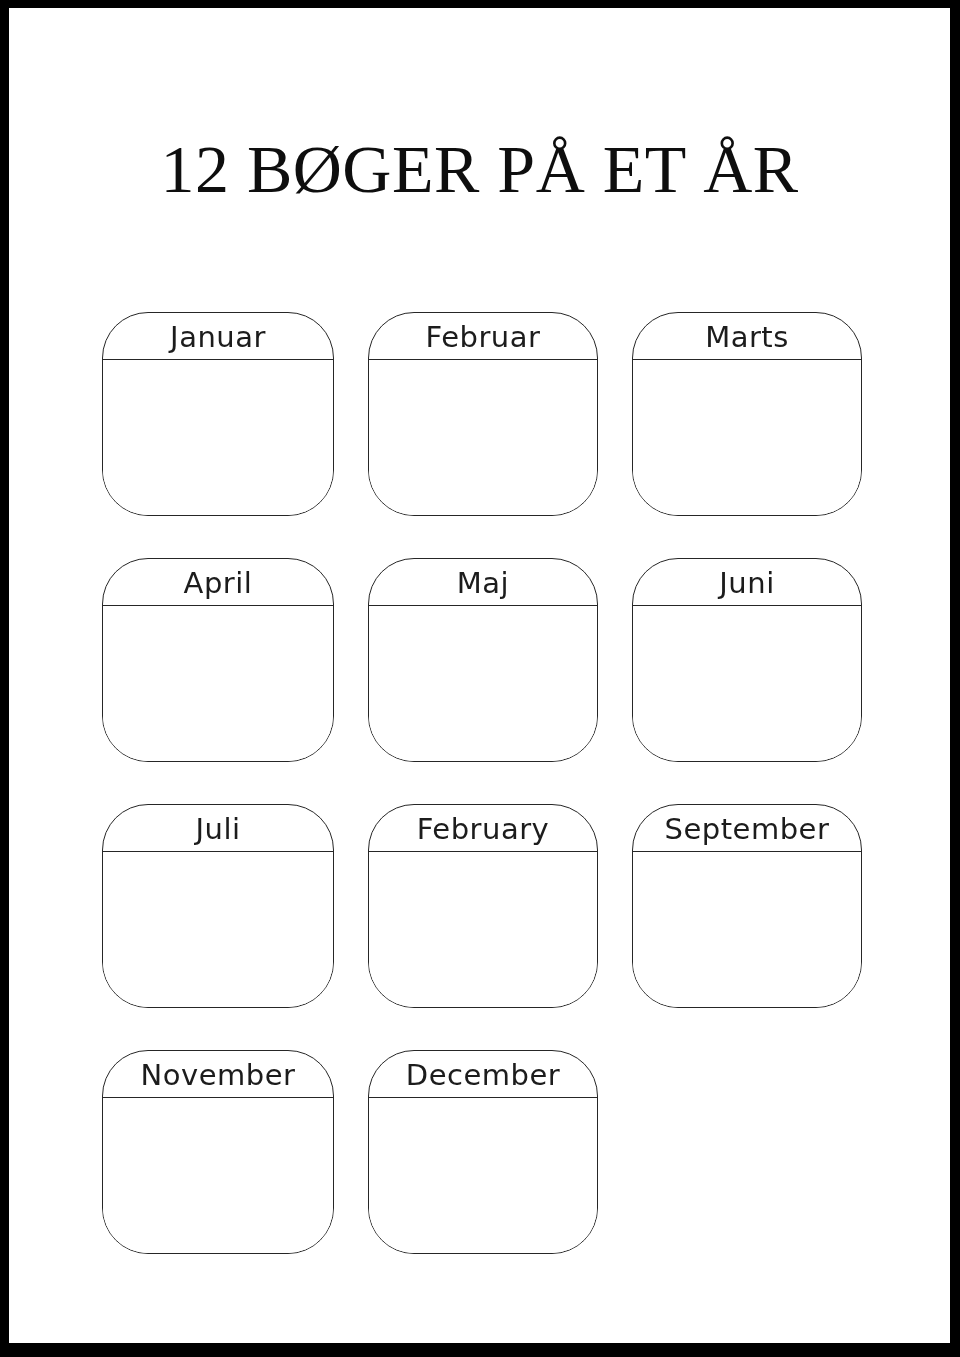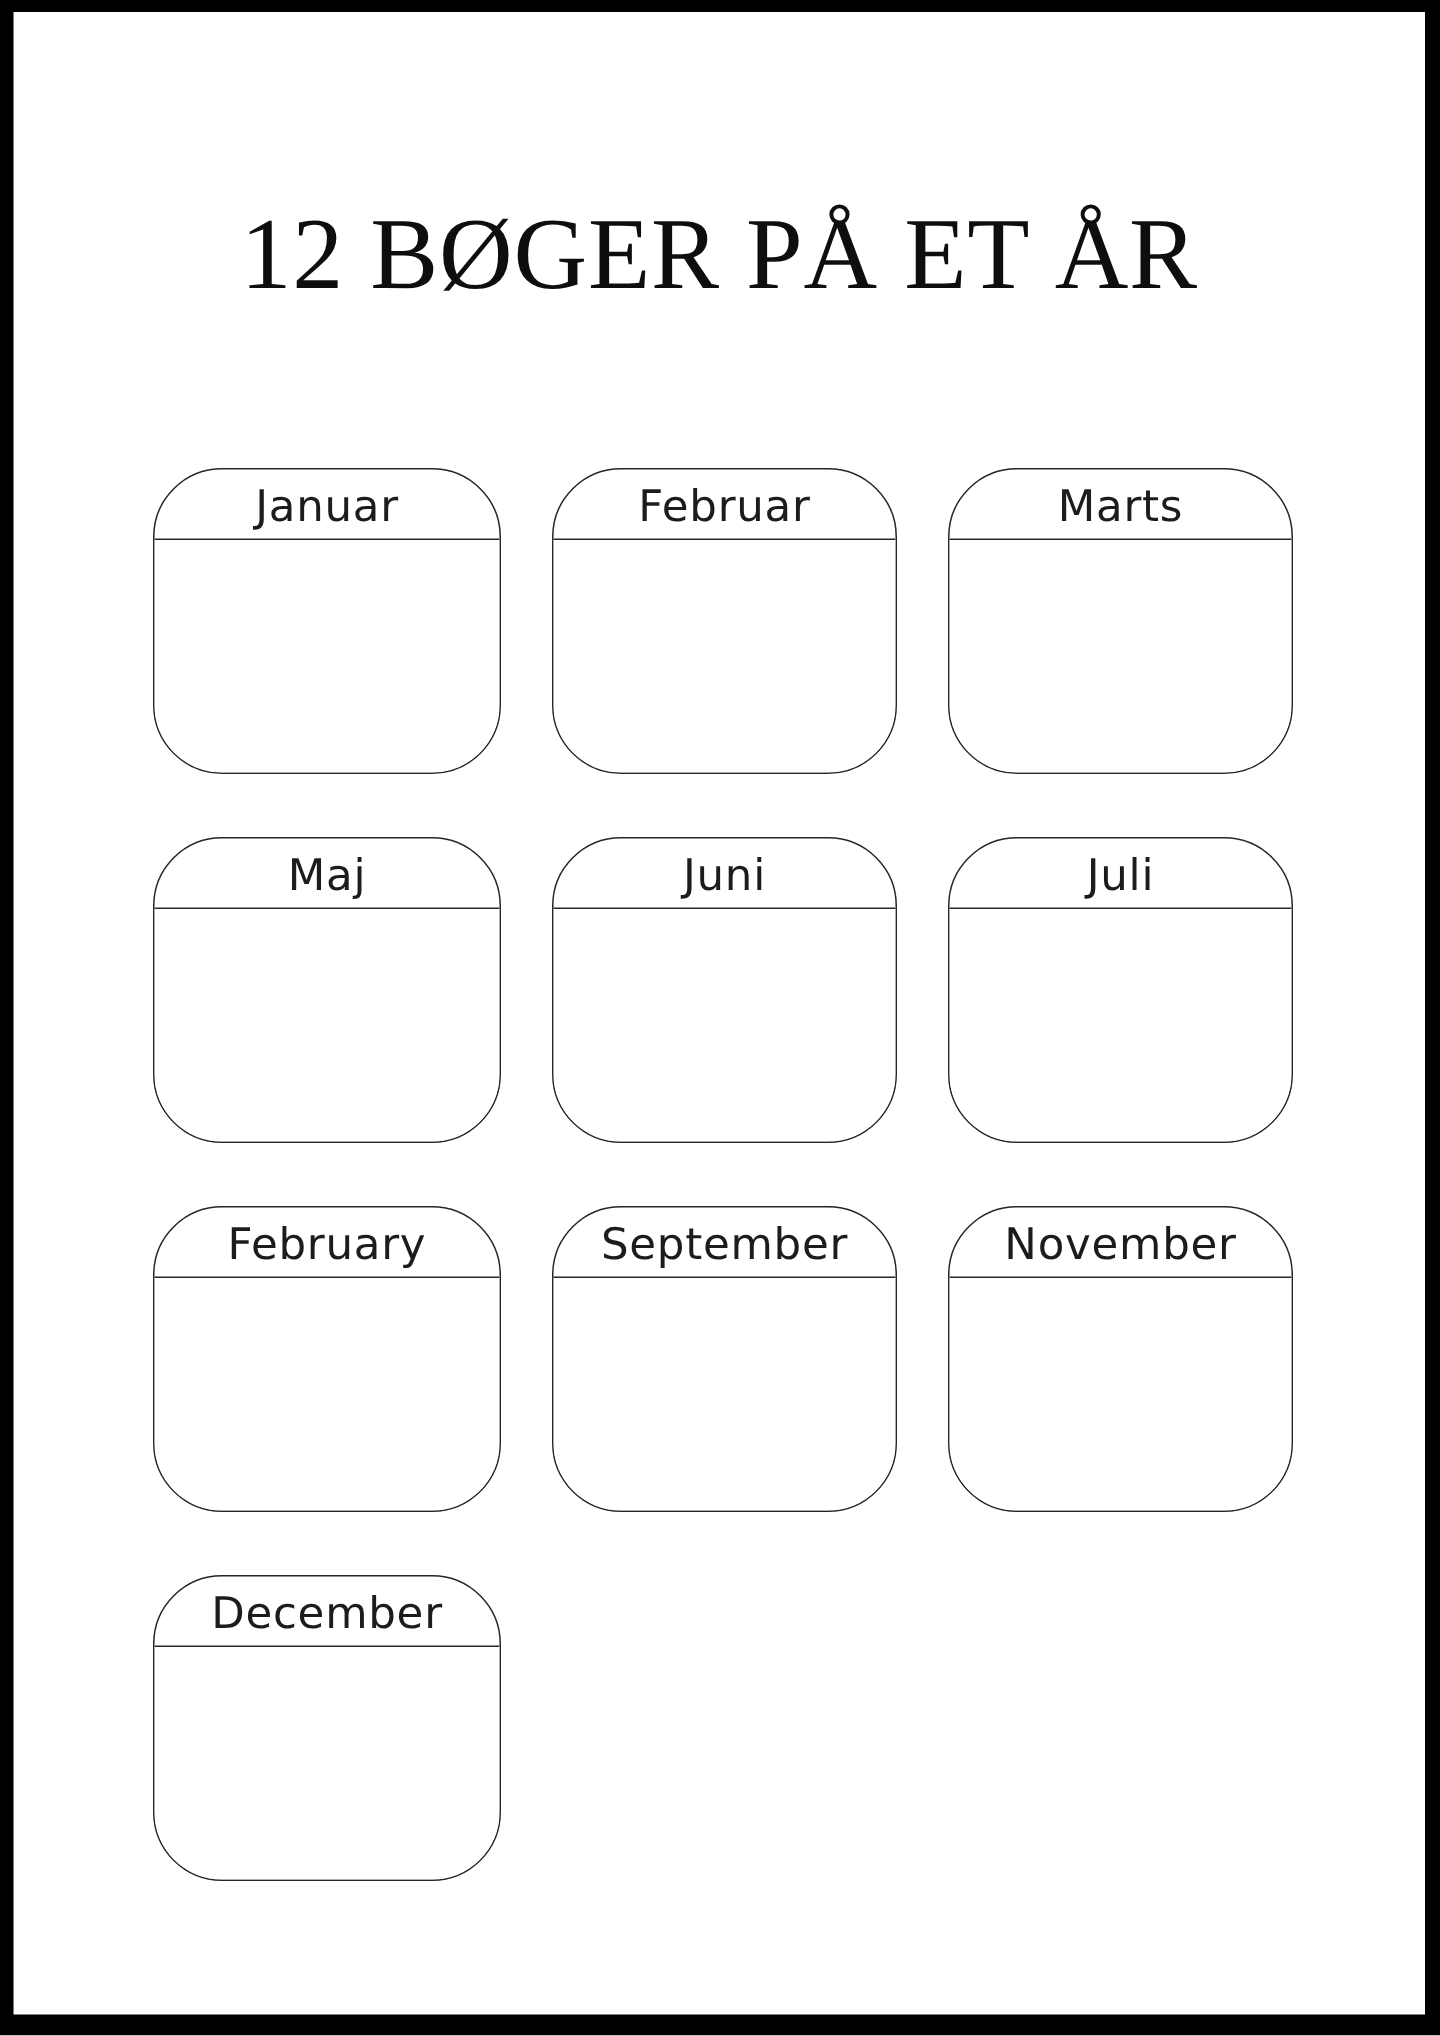--- a/index.html
+++ b/index.html
@@ -95,20 +95,26 @@
       <div class="month-body"></div>
     </section>
 
     <section class="month-box">
       <header class="month-head">
         <span class="month-label">Marts</span>
       </header>
       <div class="month-body"></div>
     </section>
 
+    <section class="month-box">
+      <header class="month-head">
+        <span class="month-label">April</span>
+      </header>
+      <div class="month-body"></div>
+    </section>
 
     <section class="month-box">
       <header class="month-head">
         <span class="month-label">Maj</span>
       </header>
       <div class="month-body"></div>
     </section>
 
     <section class="month-box">
       <header class="month-head">

